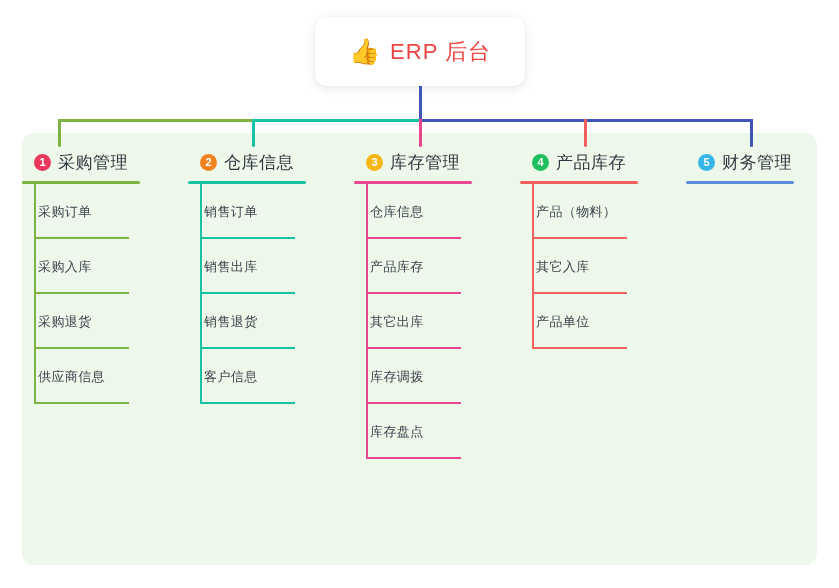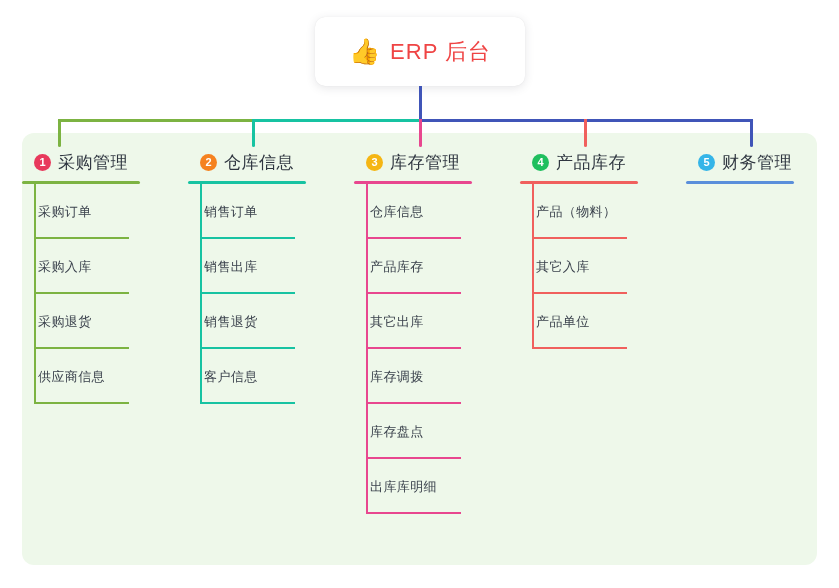--- a/index.html
+++ b/index.html
@@ -185,24 +185,20 @@
             <div class="item-rule" style="background: rgb(232, 71, 143);"></div>
           </div>
           <div class="item">
             <span class="item-label">库存调拨</span>
             <div class="item-rule" style="background: rgb(232, 71, 143);"></div>
           </div>
           <div class="item">
             <span class="item-label">库存盘点</span>
             <div class="item-rule" style="background: rgb(232, 71, 143);"></div>
           </div>
-          <div class="item">
-            <span class="item-label">出库库明细</span>
-            <div class="item-rule" style="background: rgb(232, 71, 143);"></div>
-          </div>
         </div>
       </div>
       <div class="col" style="left: 520px; top: 147px; width: 160px;">
         <div class="col-head">
           <span class="badge" style="background: rgb(31, 191, 94);">4</span>
           <span class="col-title">产品库存</span>
         </div>
         <div class="col-rule" style="background: rgb(240, 96, 93); width: 118px;"></div>
         <div class="items">
           <div class="spine" style="background: rgb(240, 96, 93);"></div>

